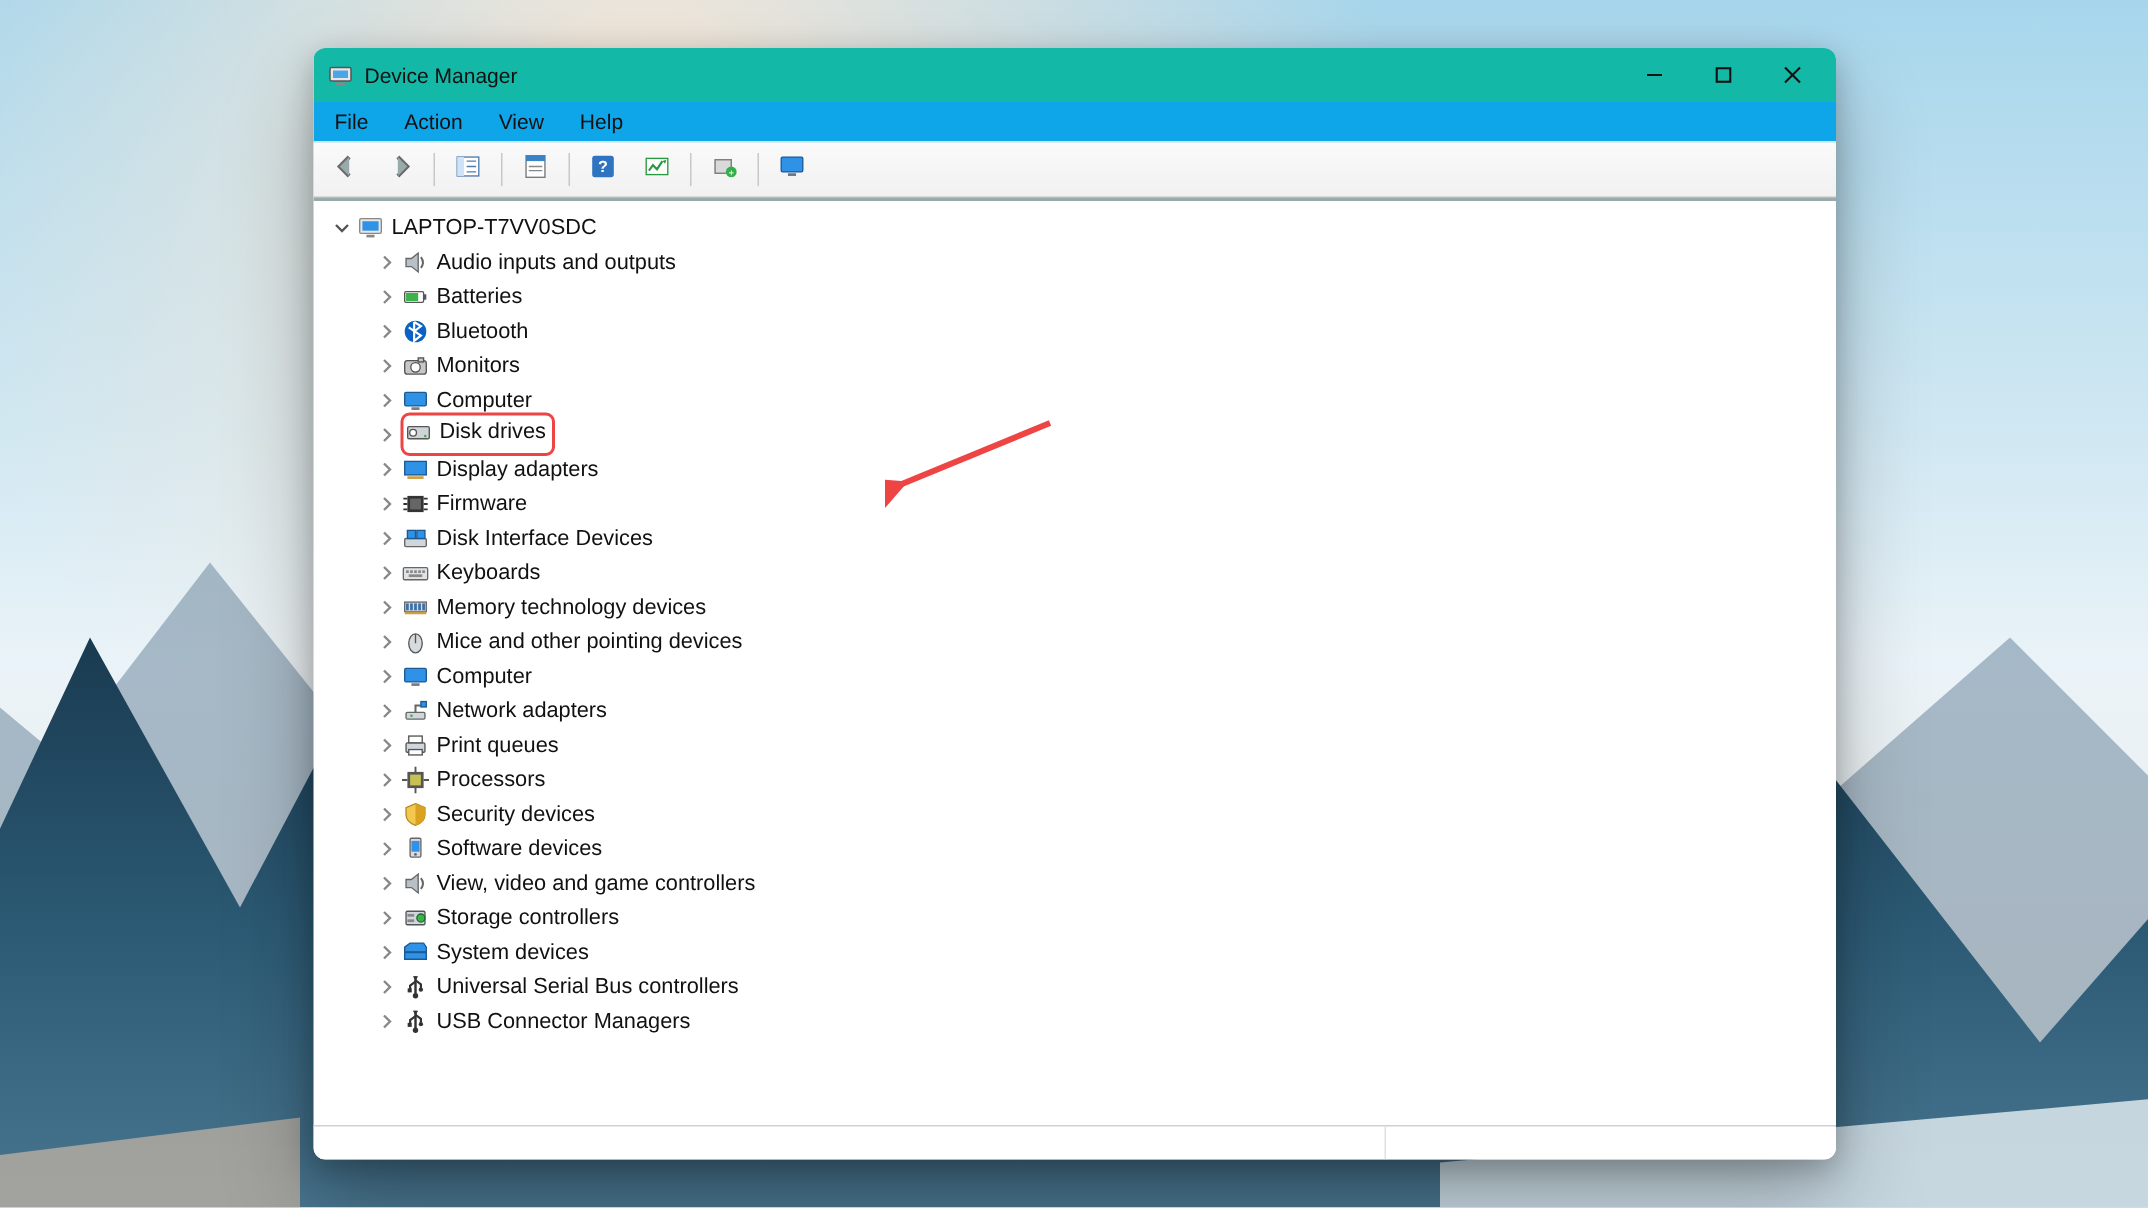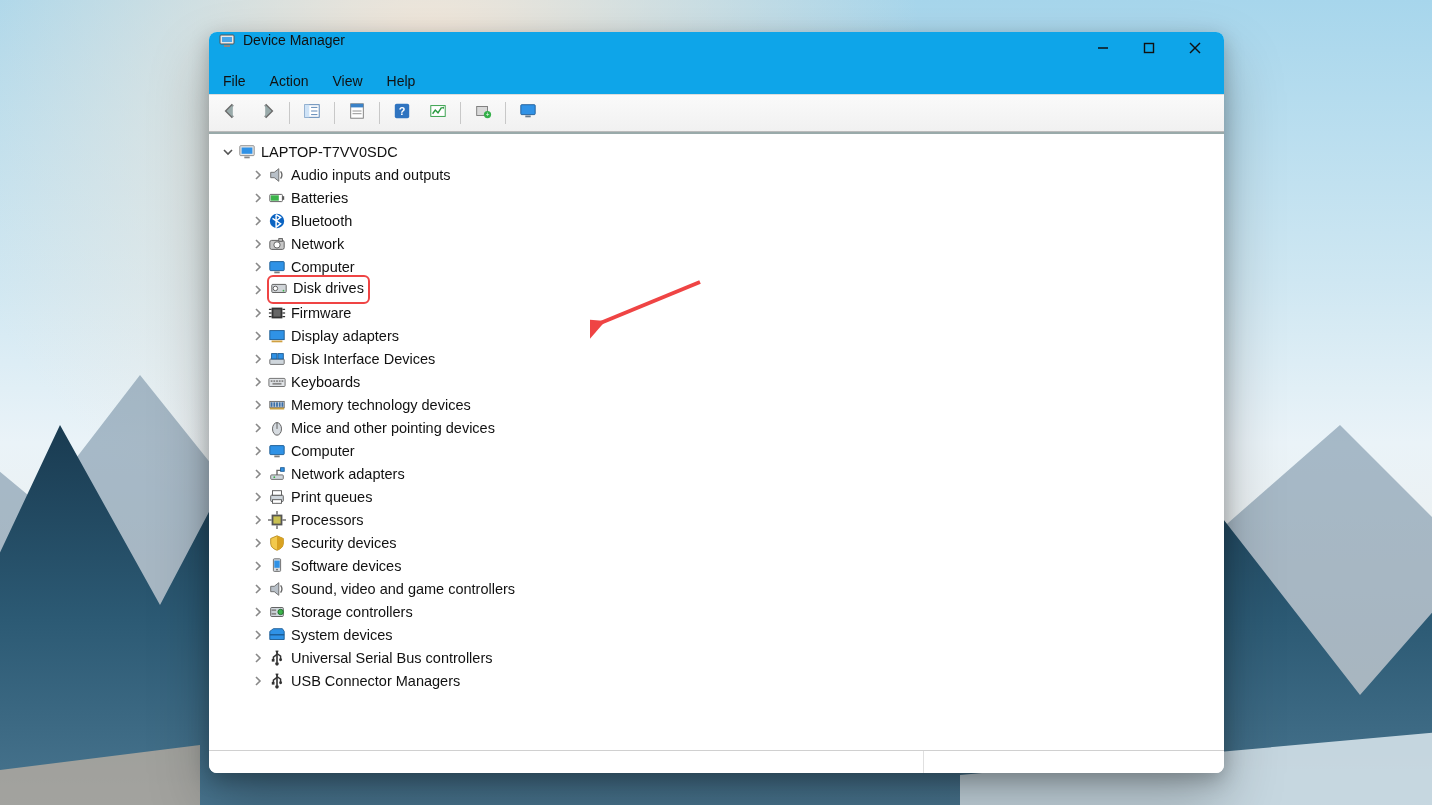--- a/index.html
+++ b/index.html
@@ -48,23 +48,23 @@
     background: #ffffff;
     border-radius: 8px;
     box-shadow: 0 30px 60px rgba(0,0,0,0.25), 0 6px 20px rgba(0,0,0,0.25);
     display: flex;
     flex-direction: column;
     overflow: hidden;
   }
   .titlebar {
     height: 36px;
     display: flex;
-    align-items: flex-start;
+    align-items: center;
     padding: 0 6px 0 10px;
-    background: #0ea5e9;
+    background: #14b8a6;
   }
   .titlebar-icon {
     width: 16px;
     height: 16px;
     margin-right: 8px;
     display: inline-flex;
   }
   .titlebar-title {
     font-size: 14px;
     color: #111;
@@ -379,21 +379,21 @@
                 <path d="M3 1 L7 5 L3 9" fill="none" stroke="#888" stroke-width="1.6"></path>
               </svg>
       </span>
             <span class="tree-icon">
               <svg viewBox="0 0 20 20">
                 <rect x="2" y="6" width="16" height="10" rx="2" fill="#c7c7c7" stroke="#555"></rect>
                 <circle cx="10" cy="11" r="3.5" fill="#fff" stroke="#555"></circle>
                 <rect x="12" y="4" width="4" height="3" fill="#c7c7c7" stroke="#555"></rect>
               </svg>
             </span>
-            <span class="label">Network</span>
+            <span class="label">Monitors</span>
           </div>
           <div class="tree-row child-row">
             <span class="exp">
         <svg viewBox="0 0 10 10">
                 <path d="M3 1 L7 5 L3 9" fill="none" stroke="#888" stroke-width="1.6"></path>
               </svg>
       </span>
             <span class="tree-icon">
               <svg viewBox="0 0 20 20">
                 <rect x="2" y="4" width="16" height="10" rx="1" fill="#2f92e6" stroke="#1b5a92"></rect>
@@ -411,20 +411,34 @@
             <span class="highlight-box" style="display:inline-flex;align-items:center;">
               <span class="tree-icon">
                 <svg viewBox="0 0 20 20">
                   <rect x="2" y="6" width="16" height="9" rx="1" fill="#d0d4d8" stroke="#555"></rect>
                   <circle cx="6" cy="10.5" r="2.5" fill="#fff" stroke="#555"></circle>
                   <circle cx="15" cy="13" r="1" fill="#3bb34a"></circle>
                 </svg>
               </span>
               <span class="label">Disk drives</span>
             </span>
+          </div>
+          <div class="tree-row child-row">
+            <span class="exp">
+        <svg viewBox="0 0 10 10">
+                <path d="M3 1 L7 5 L3 9" fill="none" stroke="#888" stroke-width="1.6"></path>
+              </svg>
+      </span>
+            <span class="tree-icon">
+              <svg viewBox="0 0 20 20">
+                <rect x="2" y="4" width="16" height="10" fill="#2f92e6" stroke="#1b5a92"></rect>
+                <rect x="4" y="15" width="12" height="2" fill="#d0a040"></rect>
+              </svg>
+            </span>
+            <span class="label">Display adapters</span>
           </div>
           <div class="tree-row child-row">
             <span class="exp">
         <svg viewBox="0 0 10 10">
                 <path d="M3 1 L7 5 L3 9" fill="none" stroke="#888" stroke-width="1.6"></path>
               </svg>
       </span>
             <span class="tree-icon">
               <svg viewBox="0 0 20 20">
                 <rect x="4" y="4" width="12" height="12" fill="#333"></rect>
@@ -442,34 +456,20 @@
             <span class="label">Firmware</span>
           </div>
           <div class="tree-row child-row">
             <span class="exp">
         <svg viewBox="0 0 10 10">
                 <path d="M3 1 L7 5 L3 9" fill="none" stroke="#888" stroke-width="1.6"></path>
               </svg>
       </span>
             <span class="tree-icon">
               <svg viewBox="0 0 20 20">
-                <rect x="2" y="4" width="16" height="10" fill="#2f92e6" stroke="#1b5a92"></rect>
-                <rect x="4" y="15" width="12" height="2" fill="#d0a040"></rect>
-              </svg>
-            </span>
-            <span class="label">Display adapters</span>
-          </div>
-          <div class="tree-row child-row">
-            <span class="exp">
-        <svg viewBox="0 0 10 10">
-                <path d="M3 1 L7 5 L3 9" fill="none" stroke="#888" stroke-width="1.6"></path>
-              </svg>
-      </span>
-            <span class="tree-icon">
-              <svg viewBox="0 0 20 20">
                 <rect x="2" y="10" width="16" height="6" rx="1" fill="#cfd6dc" stroke="#666"></rect>
                 <rect x="4" y="4" width="6" height="6" fill="#3092e6" stroke="#1b5a92"></rect>
                 <rect x="11" y="4" width="6" height="6" fill="#3092e6" stroke="#1b5a92"></rect>
               </svg>
             </span>
             <span class="label">Disk Interface Devices</span>
           </div>
           <div class="tree-row child-row">
             <span class="exp">
         <svg viewBox="0 0 10 10">
@@ -625,21 +625,21 @@
         <svg viewBox="0 0 10 10">
                 <path d="M3 1 L7 5 L3 9" fill="none" stroke="#888" stroke-width="1.6"></path>
               </svg>
       </span>
             <span class="tree-icon">
               <svg viewBox="0 0 20 20">
                 <path d="M3 7 h4 l5 -4 v14 l-5 -4 h-4 z" fill="#b8c0c8" stroke="#666"></path>
                 <path d="M14 6 q3 4 0 8" fill="none" stroke="#666" stroke-width="1.5"></path>
               </svg>
             </span>
-            <span class="label">Sound, video and game controllers</span>
+            <span class="label">View, video and game controllers</span>
           </div>
           <div class="tree-row child-row">
             <span class="exp">
         <svg viewBox="0 0 10 10">
                 <path d="M3 1 L7 5 L3 9" fill="none" stroke="#888" stroke-width="1.6"></path>
               </svg>
       </span>
             <span class="tree-icon">
               <svg viewBox="0 0 20 20">
                 <rect x="3" y="5" width="14" height="10" rx="1" fill="#cfd6dc" stroke="#555"></rect>

